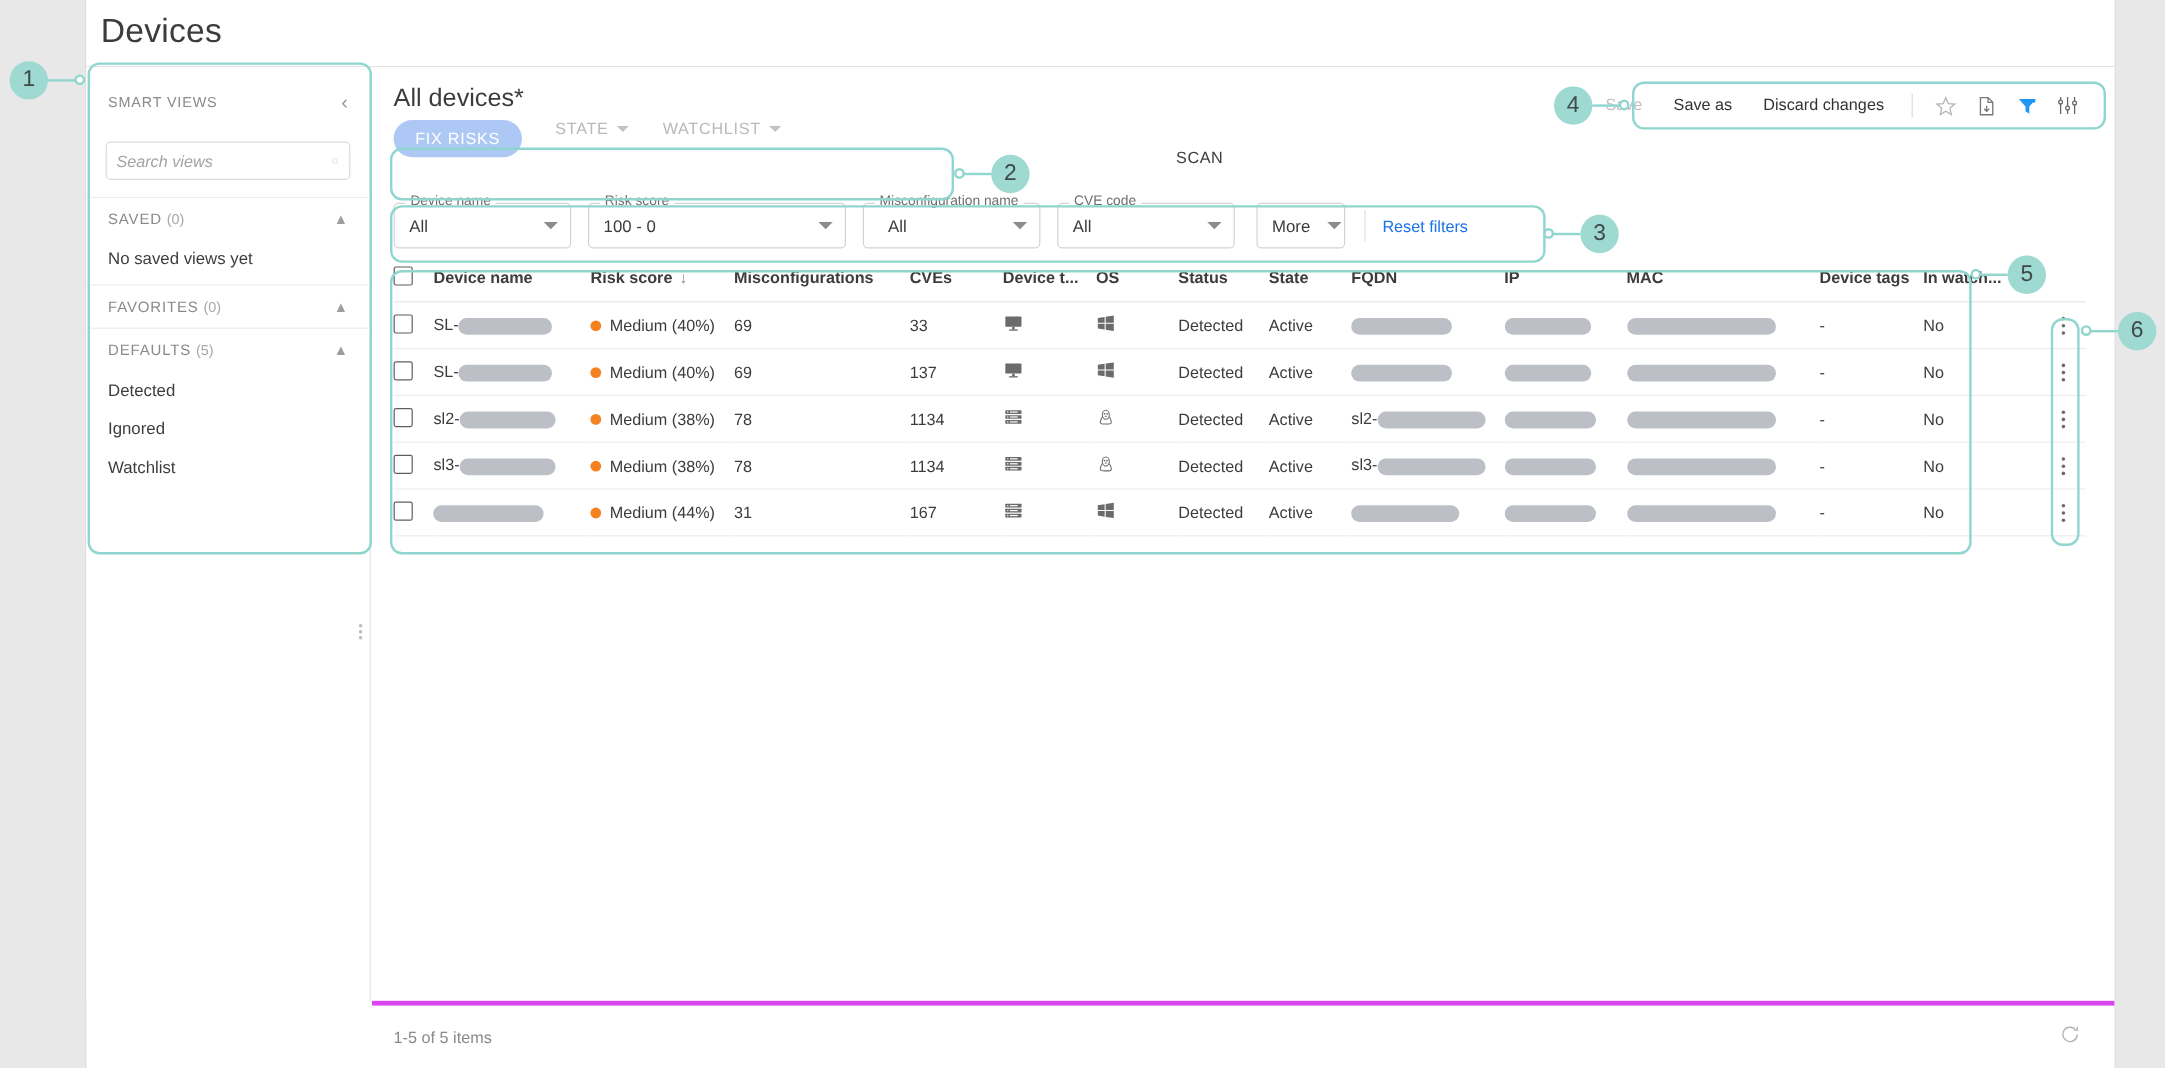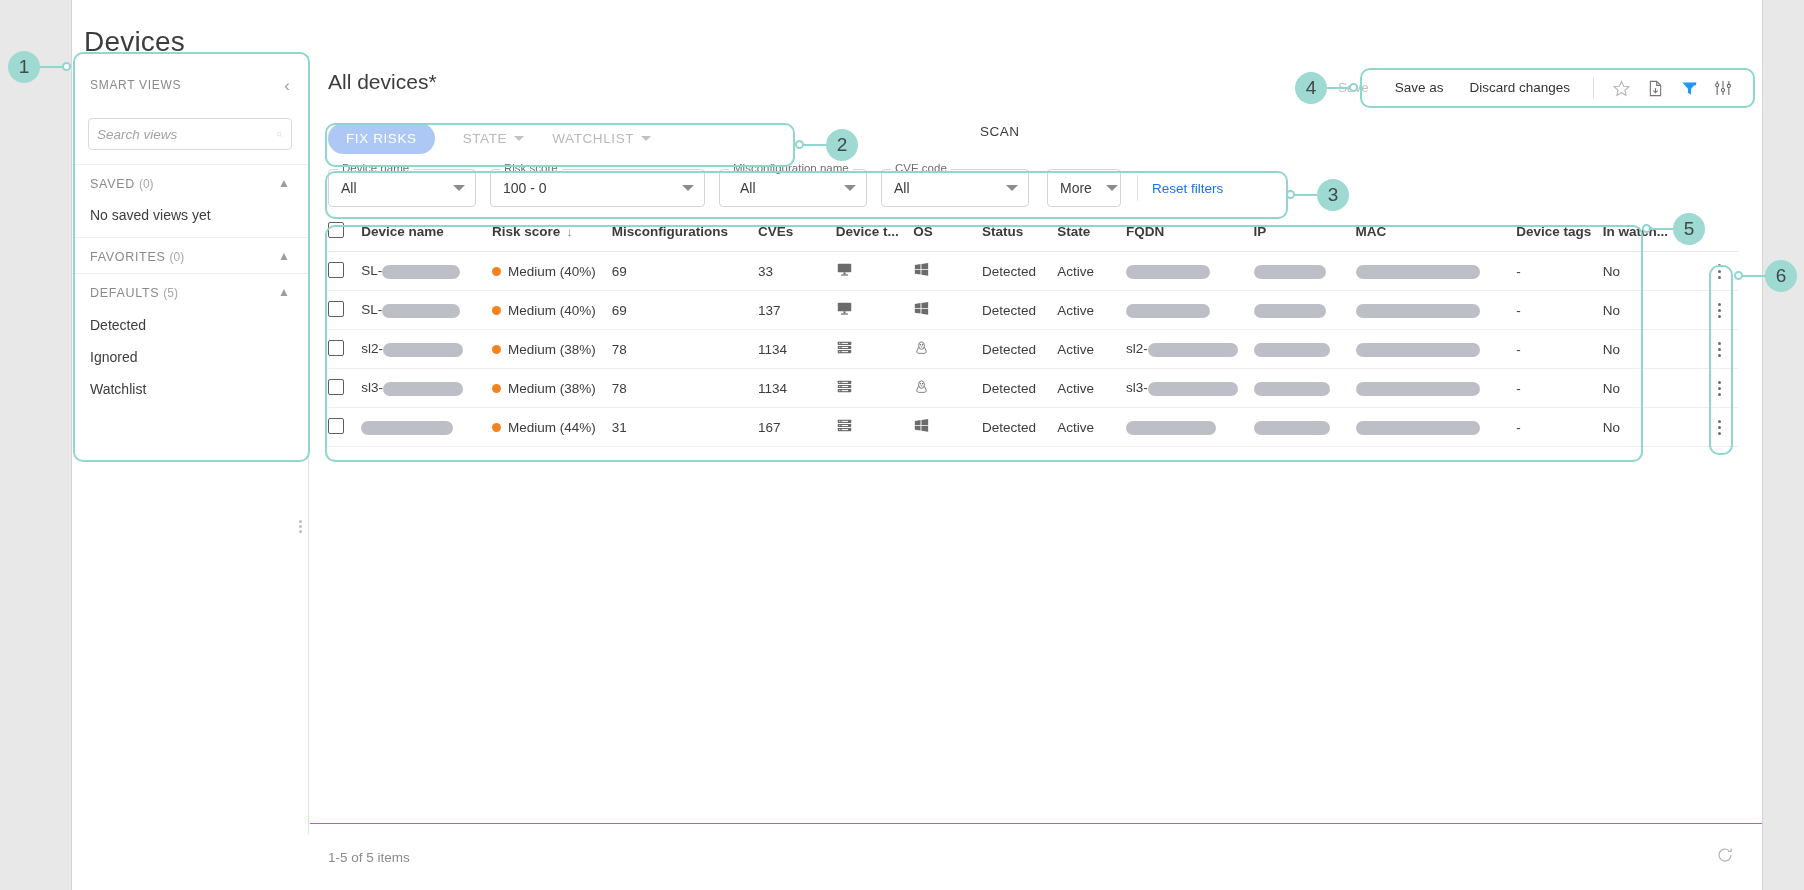--- a/index.html
+++ b/index.html
@@ -11,21 +11,21 @@
   }
   #root { position: relative; width: 1804px; height: 890px; background: #e8e8e8; }
 
   
   .app-window {
     position: absolute; left: 71px; top: 0; width: 1692px; height: 890px;
     background: #ffffff; border-left: 1px solid #d6d6d6; border-right: 1px solid #d6d6d6;
   }
   .page-header {
     position: absolute; left: 0; top: 0; width: 100%; height: 56px;
-    border-bottom: 1px solid #e3e3e3; background: #fff; margin-top: 16px;
+    border-bottom: 1px solid #e3e3e3; background: #fff;
   }
   .page-title {
     position: absolute; left: 12px; top: 10px;
     font-size: 28px; font-weight: 400; color: #3c3c3c; letter-spacing: .2px;
   }
 
   
   .sidebar {
     position: absolute; left: 0; top: 56px; width: 237px; height: 778px;
     background: #fff; border-right: 1px solid #e3e3e3;
@@ -87,22 +87,22 @@
   }
   .tb-text.disabled { color: #c0c0c0; cursor: default; }
   .tb-sep { width: 1px; height: 20px; background: #dcdcdc; margin: 0 10px; }
   .tb-icon {
     width: 34px; height: 30px; display: flex; align-items: center; justify-content: center;
     cursor: pointer;
   }
 
   
   .tabs-row {
-    position: absolute; left: 18px; top: 62px; width: 410px; height: 40px;
-    display: flex; align-items: center;
+    position: absolute; left: 18px; top: 44px; width: 410px; height: 40px;
+    display: flex; align-items: flex-start;
   }
   .pill {
     background: #aec8f5; color: #fff; font-size: 13.5px; letter-spacing: .6px;
     padding: 8px 18px; border-radius: 18px; cursor: pointer; font-weight: 400;
   }
   .tab {
     font-size: 13.5px; letter-spacing: .6px; color: #b9b9b9; margin-left: 28px;
     display: flex; align-items: center; gap: 7px; cursor: pointer;
   }
   .tab .caret { border-left: 5px solid transparent; border-right: 5px solid transparent;
@@ -155,22 +155,22 @@
   .sort-arrow { color: #8d8d8d; margin-left: 6px; font-size: 13px; }
   .dot { width: 9px; height: 9px; border-radius: 50%; background: #f58220; display: inline-block;
     margin-right: 7px; vertical-align: middle; }
   .redact { display: inline-block; height: 14px; background: #bcc0c6; border-radius: 7px;
     vertical-align: middle; }
   .kebab { display: flex; flex-direction: column; align-items: center; gap: 3px; cursor: pointer; }
   .kebab i { width: 3px; height: 3px; border-radius: 50%; background: #6b6b6b; display: block; }
 
   
   .footer {
-    position: absolute; left: 0; bottom: 0; width: 100%; height: 67px;
-    border-top: 1px solid #d946ef; display: flex; align-items: center;
+    position: absolute; left: 0; bottom: 0; width: 100%; height: 56px;
+    border-top: 4px solid #d946ef; display: flex; align-items: center;
   }
   .footer .count { margin-left: 18px; font-size: 13.5px; color: #8a8a8a; }
   .footer .refresh { margin-left: auto; margin-right: 28px; cursor: pointer; opacity: .55; }
 
   
   .anno { position: absolute; border: 2.5px solid #8fd6cf; border-radius: 10px; pointer-events: none; }
   .badge {
     position: absolute; width: 32px; height: 32px; border-radius: 50%; background: #9ed9d2;
     color: #3f4a49; font-size: 19px; display: flex; align-items: center; justify-content: center;
     font-family: "Liberation Sans", sans-serif;

